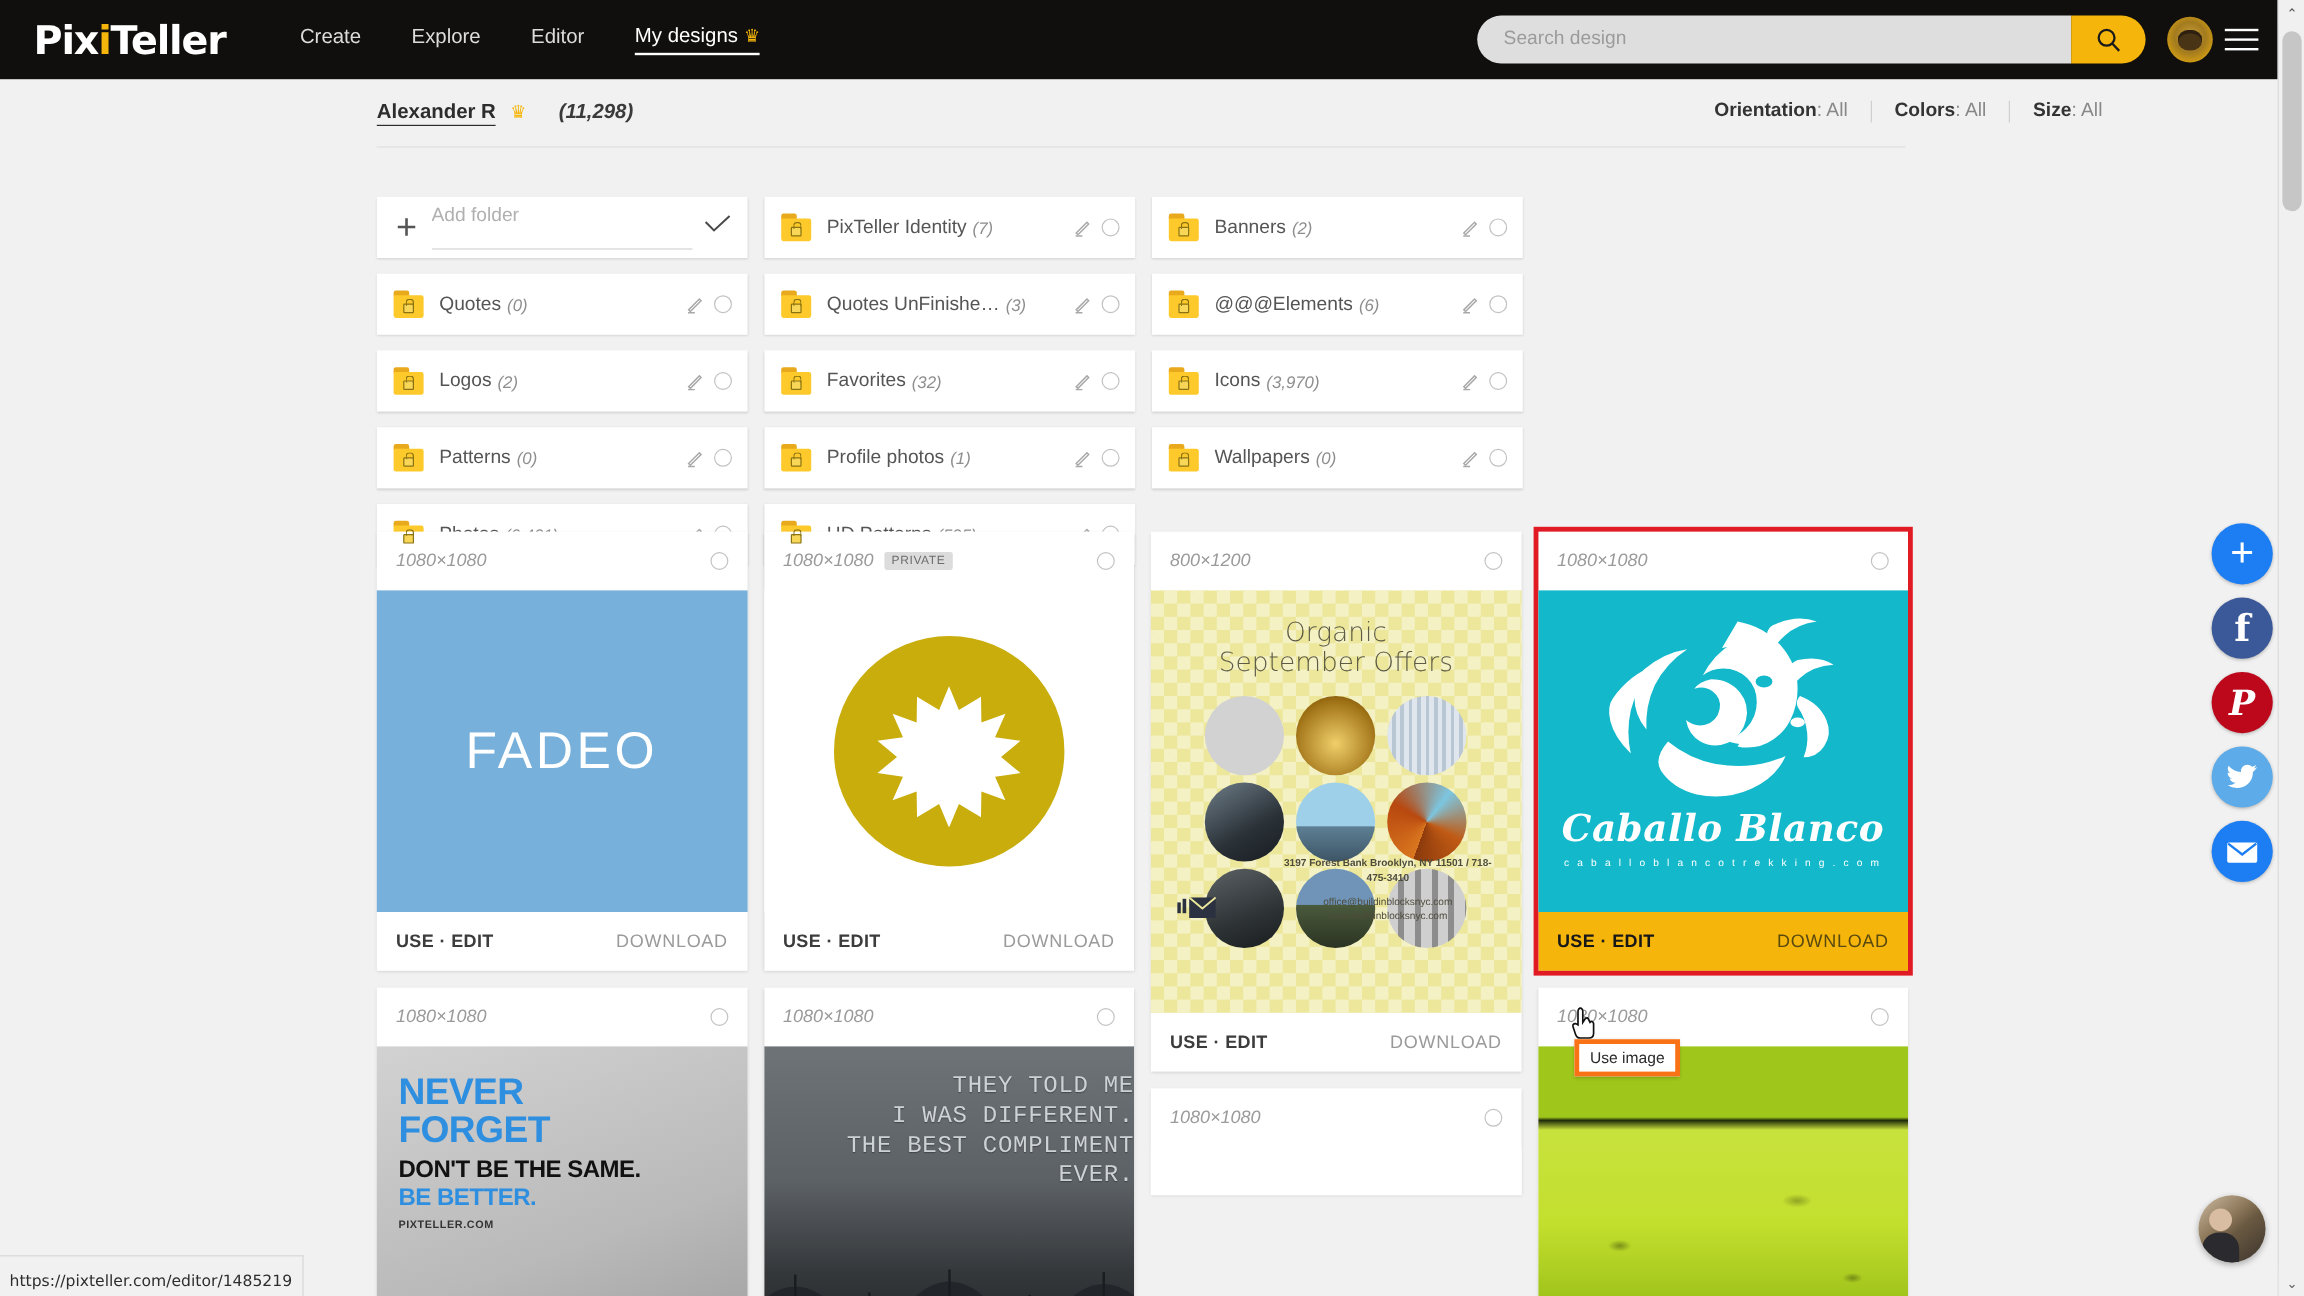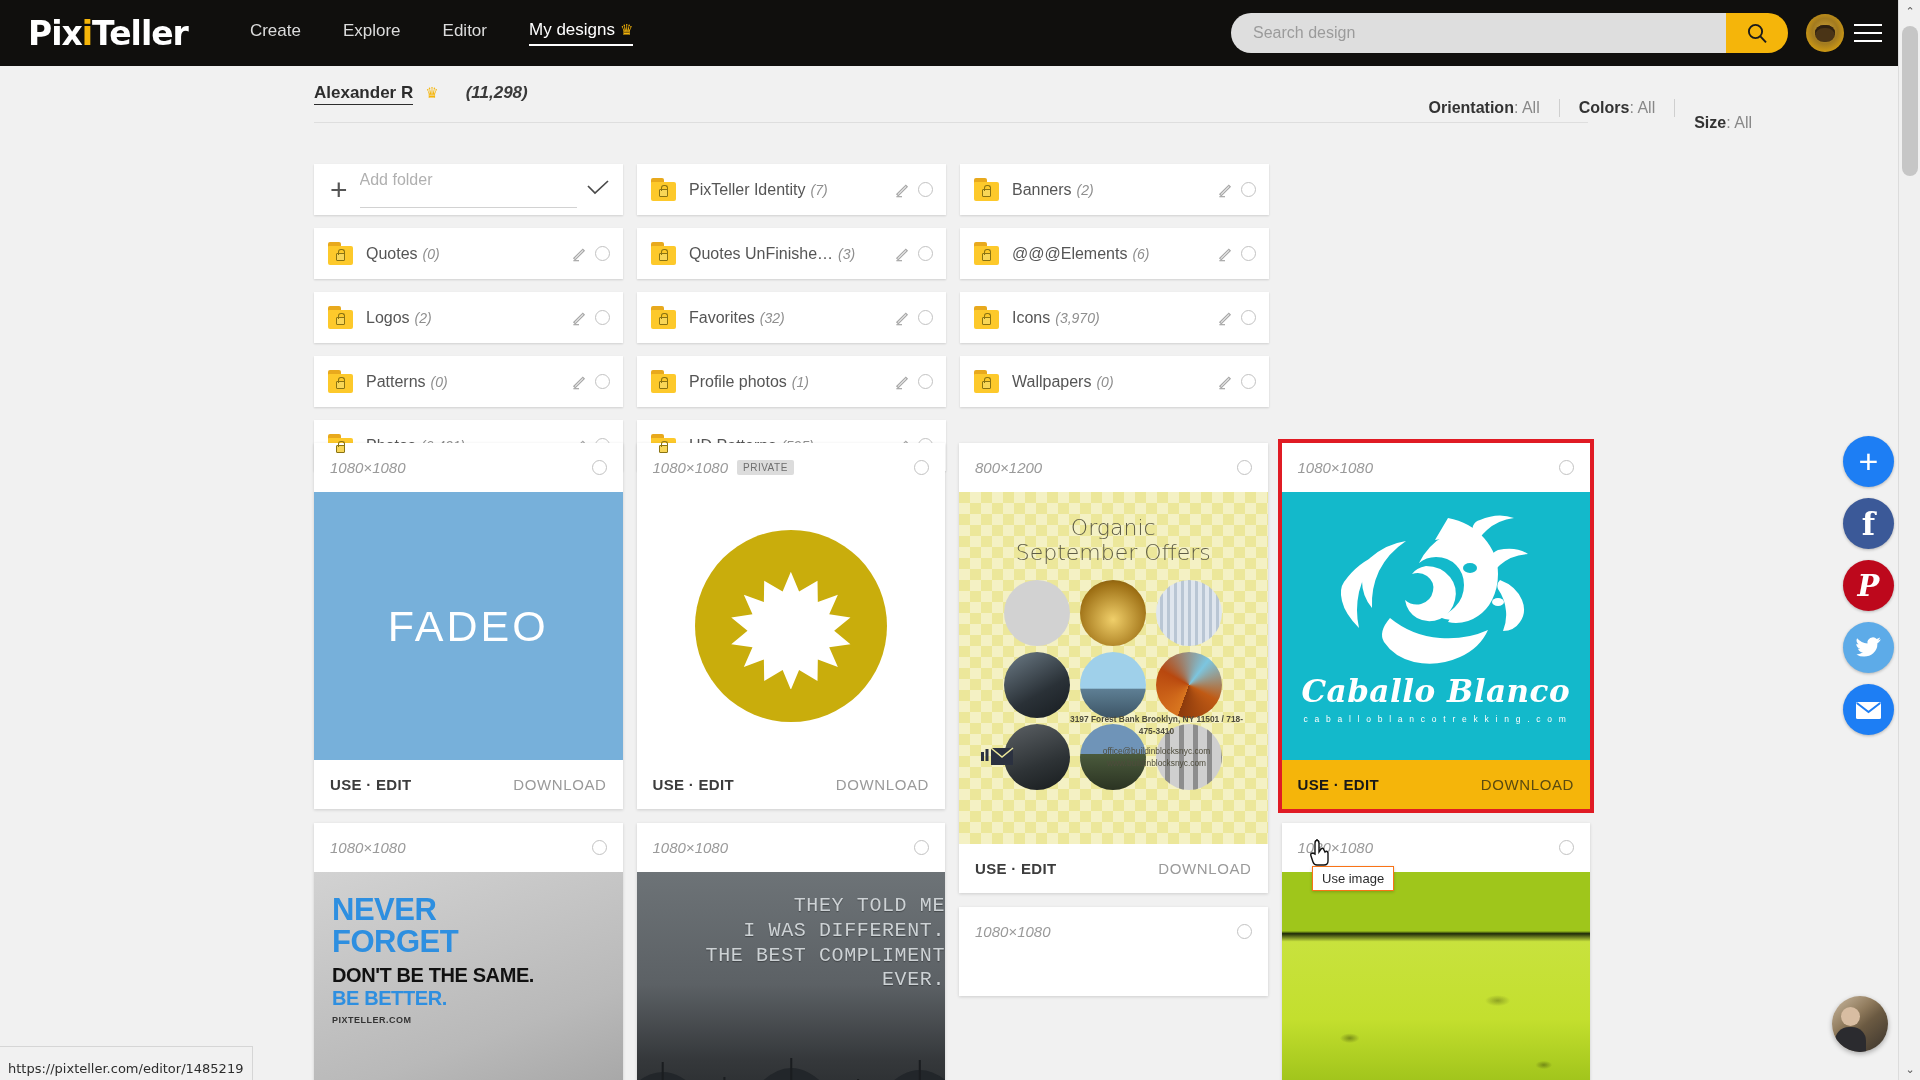--- a/index.html
+++ b/index.html
@@ -85,21 +85,21 @@
   }
   .owner-count { font-size: 17px; font-style: italic; font-weight: bold; color: #3a3a3a; margin-left: 20px; }
   .filters {
     position: absolute; right: 146px; top: 18px;
     display: flex; align-items: center;
   }
   .filter {
     font-size: 16px; color: #888888; padding: 0 19px; cursor: pointer;
     border-right: 1px solid #cfcfcf; white-space: nowrap;
   }
-  .filter:last-child { border-right: none; padding-right: 0; margin-top: 30px; }
+  .filter:last-child { border-right: none; padding-right: 0; }
   .filter b { color: #333333; }
   .filterline {
     position: absolute; left: 314px; top: 122px; width: 1274px;
     border-bottom: 1px solid #dedede;
   }
 
   
   .folders {
     position: absolute; left: 314px; top: 164px;
     width: 1276px;
@@ -311,21 +311,21 @@
     width: 19px; height: 19px; border-radius: 50%; background: #d8bda2;
   }
   .chat-avatar::after {
     content:""; position:absolute; left: 3px; top: 31px;
     width: 31px; height: 26px; border-radius: 14px 14px 0 0; background: #2b2b2f;
   }
 
   
   .tooltip {
     position: absolute; left: 1312px; top: 866px;
-    background: #ffffff; border: 1px solid #f97316;
+    background: #ffffff; border: 4px solid #f97316;
     padding: 4px 9px; font-size: 13px; color: #2b2b2b;
     box-shadow: 0 1px 3px rgba(0,0,0,.2); z-index: 40; white-space: nowrap;
   }
   .cursor { position: absolute; left: 1310px; top: 838px; z-index: 45; }
 
   
   .scrollbar {
     position: absolute; right: 0; top: 0; width: 22px; height: 1080px;
     background: #f0f0f0; border-left: 1px solid #dcdcdc; z-index: 30;
   }

